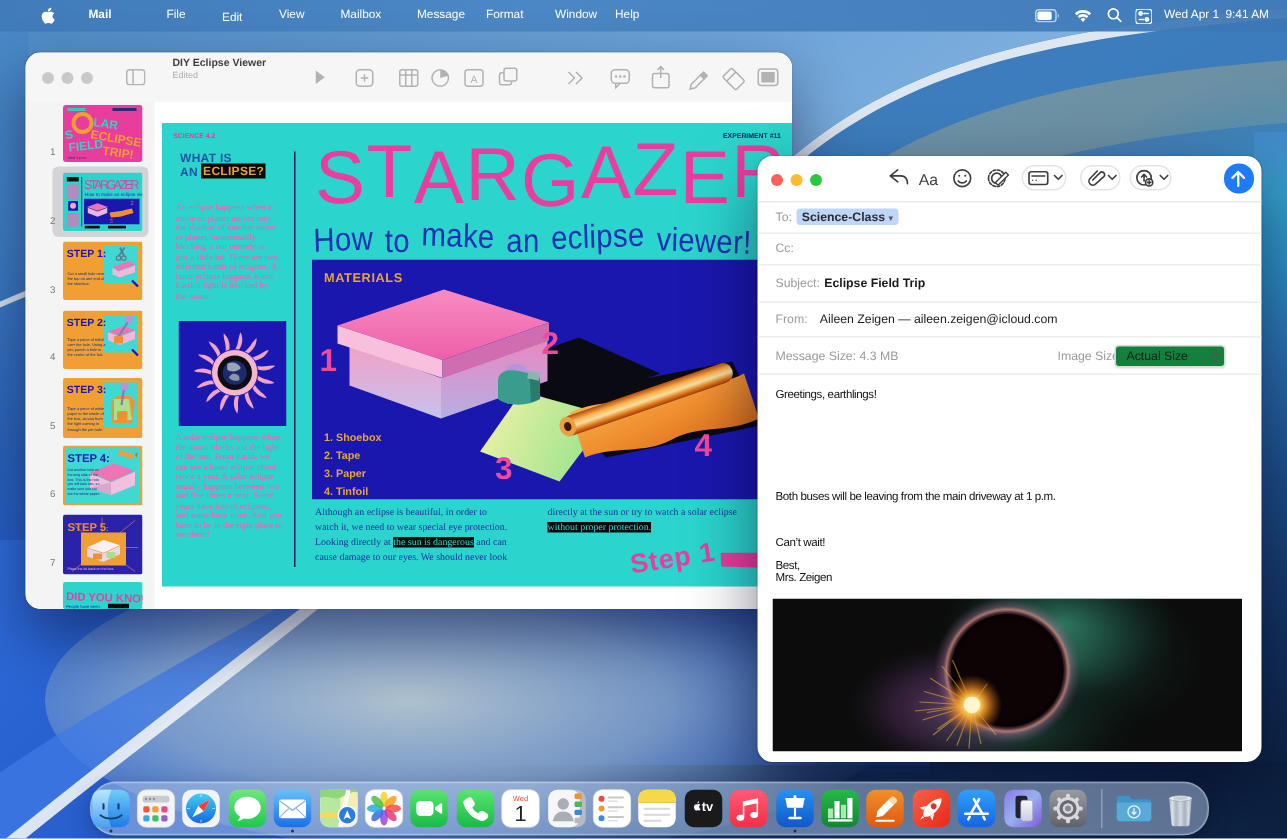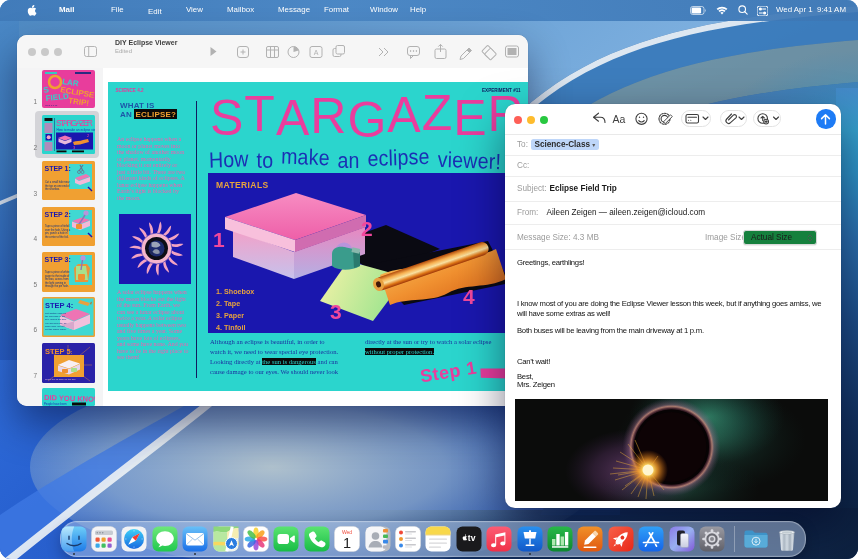--- a/index.html
+++ b/index.html
@@ -1,18 +1,18 @@
 <!DOCTYPE html>
 <html><head>
 <meta charset="utf-8">
 <style>
   html,body{margin:0;padding:0;}
   body{width:858px;height:559px;overflow:hidden;font-family:"Liberation Sans",sans-serif;position:relative;}
   .abs{position:absolute;}
-  #stage{position:absolute;top:0;left:0;width:858px;height:559px;overflow:hidden;border-radius:11px;}
+  #stage{position:absolute;top:0;left:0;width:858px;height:559px;overflow:hidden;}
 </style>
 </head>
 <body>
 <div id="stage">
 
 <svg class="abs" style="left:0;top:0" width="858" height="559" viewBox="0 0 858 559">
   <defs>
     <linearGradient id="wsky" x1="0" y1="0" x2="1" y2="0.35">
       <stop offset="0" stop-color="#4e8ac4"></stop>
       <stop offset="0.5" stop-color="#6ba2d6"></stop>
@@ -528,21 +528,20 @@
   <div class="abs" style="left:12px;top:129px;font-size:8.2px;color:#9b9b9b;">Message Size: 4.3 MB</div>
   <div class="abs" style="left:200px;top:129px;font-size:8.2px;color:#9b9b9b;">Image Size:</div>
   <div class="abs" style="left:238px;top:126px;width:72px;height:13px;background:#15803d;border:0.5px solid #d8d8d8;border-radius:3px;box-shadow:0 0.5px 1px rgba(0,0,0,0.08);">
     <span style="position:absolute;left:7px;top:2px;font-size:8.2px;color:#1a1a1a;">Actual Size</span>
     <svg style="position:absolute;right:3.5px;top:2.5px" width="6" height="8" viewBox="0 0 6 8">
       <path d="M1,3 L3,0.8 L5,3 M1,5 L3,7.2 L5,5" stroke="#555" stroke-width="0.9" fill="none" stroke-linecap="round" stroke-linejoin="round"></path>
     </svg>
   </div>
 
   <div class="abs" style="left:12px;top:153.5px;font-size:7.7px;color:#111;letter-spacing:-0.26px;">Greetings, earthlings!</div>
-  <div class="abs" style="left:12px;top:195px;width:308px;font-size:7.7px;line-height:10.4px;color:#111;letter-spacing:-0.26px;">I know most of you are doing the Eclipse Viewer lesson this week, but if anything goes amiss, we will have some extras as well!</div>
   <div class="abs" style="left:12px;top:221.5px;font-size:7.7px;color:#111;letter-spacing:-0.26px;">Both buses will be leaving from the main driveway at 1 p.m.</div>
   <div class="abs" style="left:12px;top:252.5px;font-size:7.7px;color:#111;letter-spacing:-0.26px;">Can’t wait!</div>
   <div class="abs" style="left:12px;top:269px;font-size:7.7px;line-height:7.6px;color:#111;letter-spacing:-0.26px;">Best,<br>Mrs. Zeigen</div>
 
   <svg class="abs" style="left:9.5px;top:295px" width="313.5" height="102" viewBox="0 0 313.5 102">
     <defs>
       <radialGradient id="ecg" cx="0.5" cy="0.5" r="0.5">
         <stop offset="0" stop-color="#46b890" stop-opacity="0.6"></stop>
         <stop offset="0.5" stop-color="#2e8f78" stop-opacity="0.28"></stop>
         <stop offset="1" stop-color="#1a5548" stop-opacity="0"></stop>

